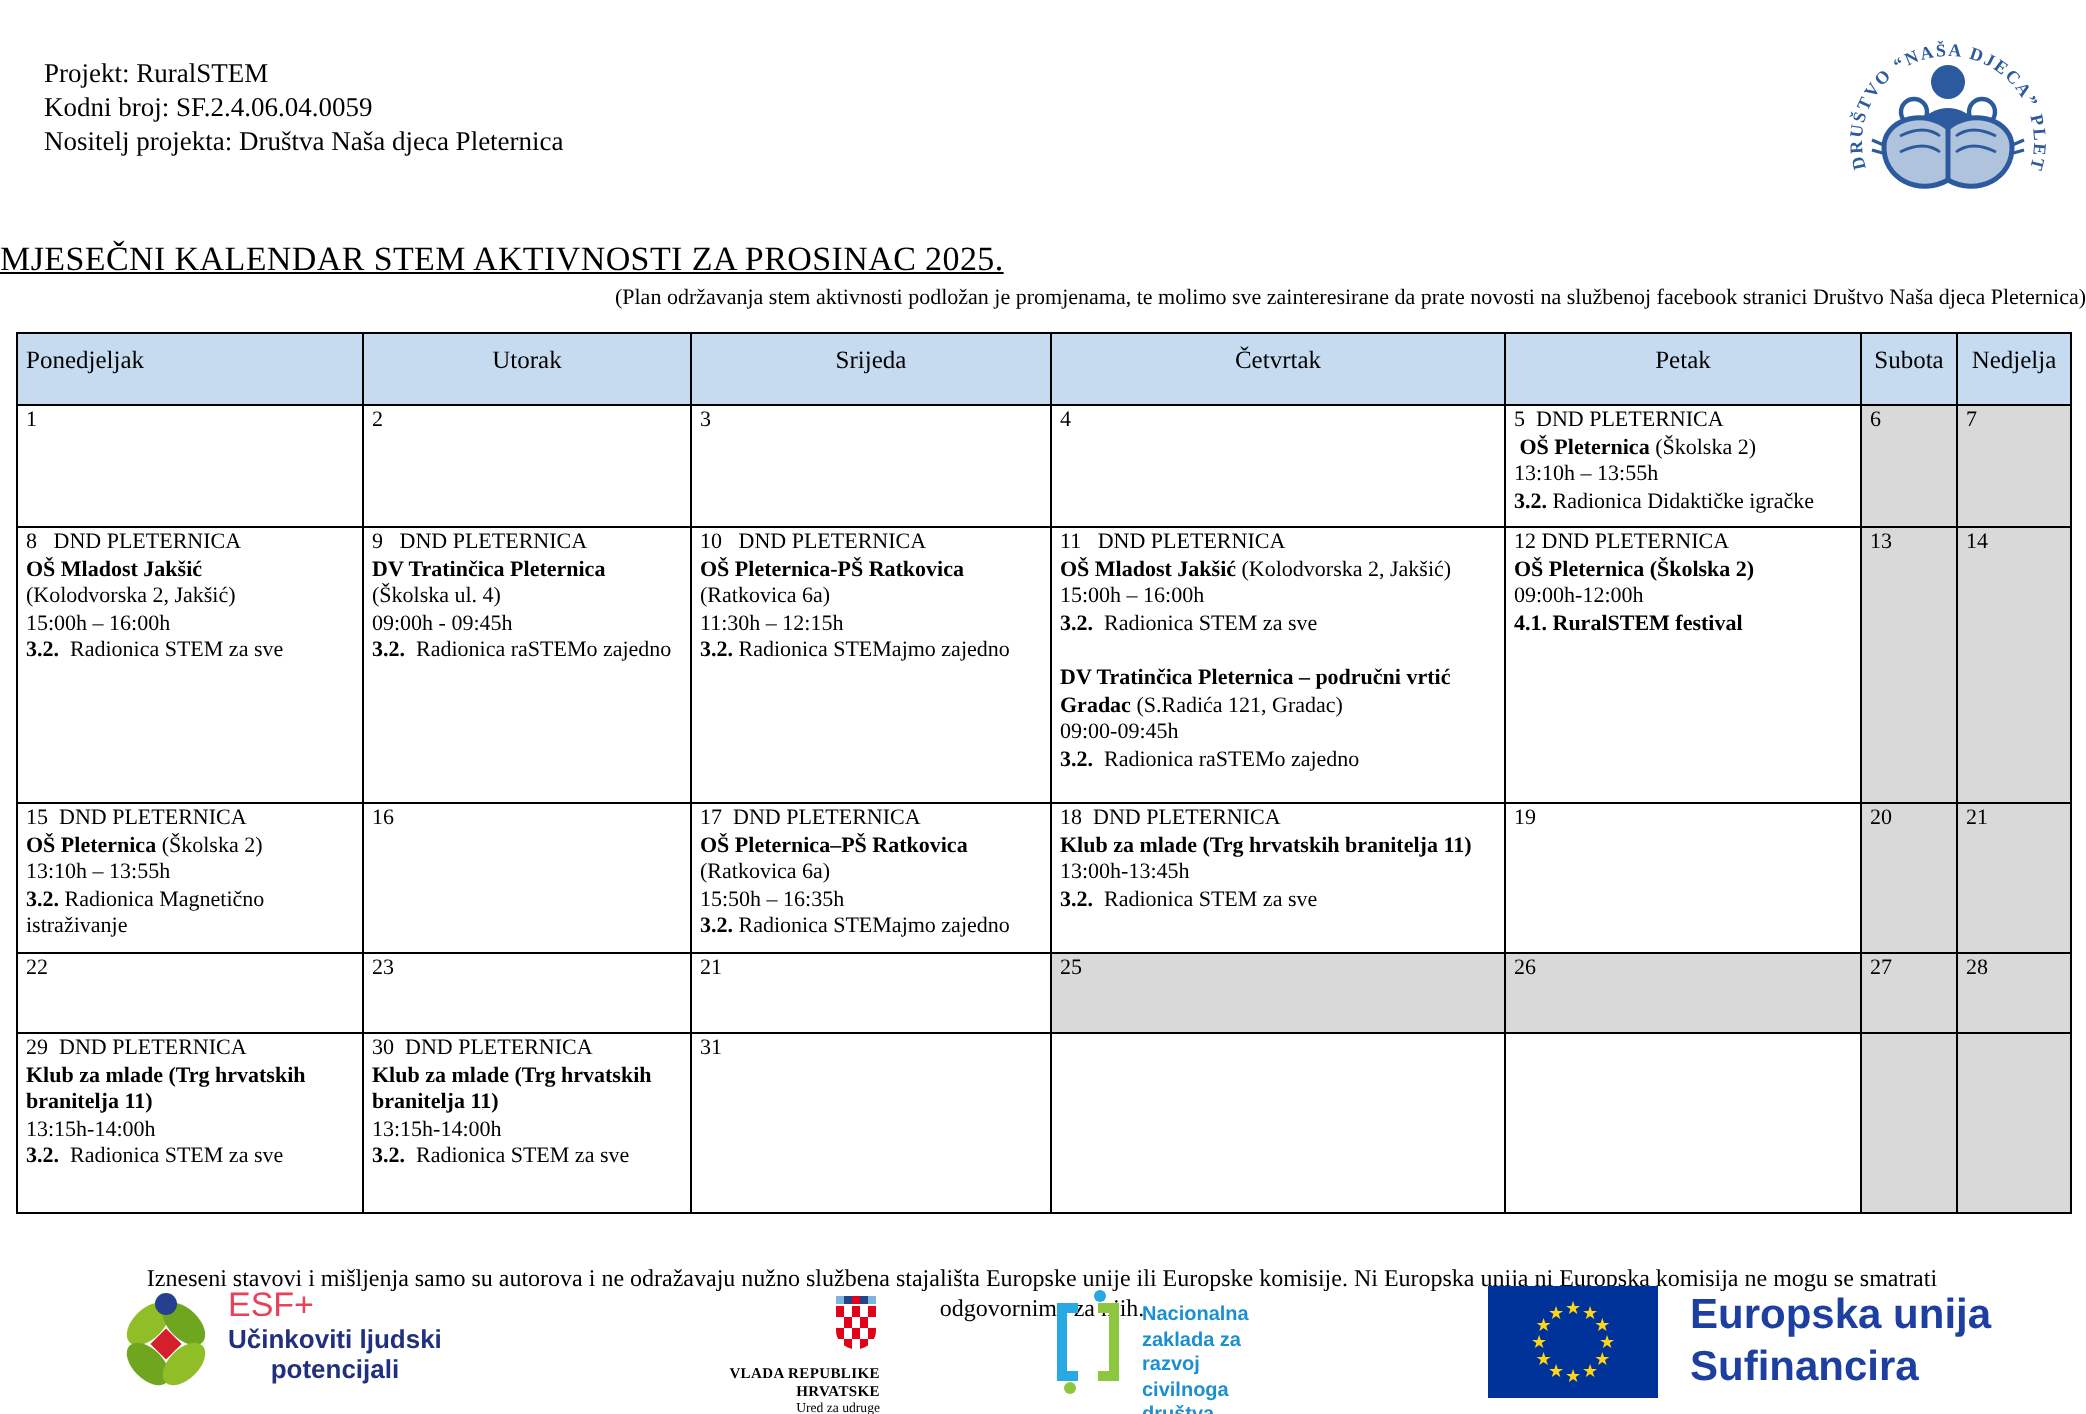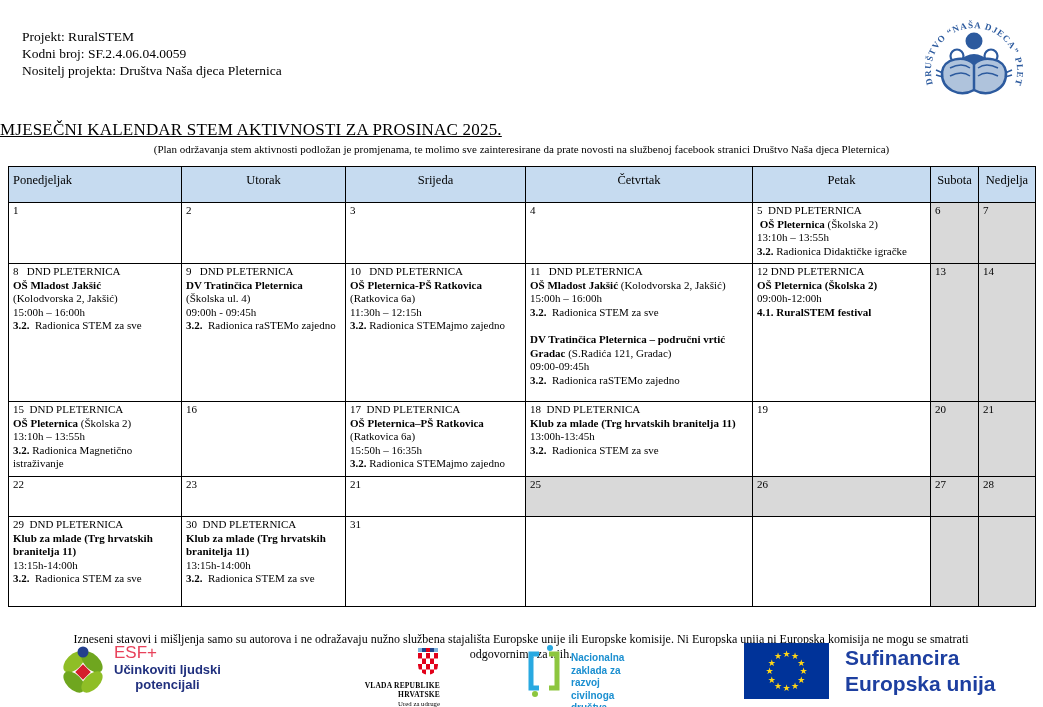--- a/index.html
+++ b/index.html
@@ -4,21 +4,21 @@
 <style>
   html,body{margin:0;padding:0;}
   body{
     width:1043px;height:707px;position:relative;background:#ffffff;
     font-family:"Liberation Serif", serif;color:#000;
   }
   .hdr-info{position:absolute;left:22px;top:28px;font-size:13.5px;line-height:17px;}
   .dnd-logo{position:absolute;left:922px;top:10px;width:104px;height:104px;}
   .title-wrap{position:absolute;left:0;top:120px;width:1043px;text-align:left;}
   .title{font-size:17px;letter-spacing:.2px;text-decoration:underline;display:inline-block;}
-  .subtitle{position:absolute;left:0;top:143px;width:1043px;text-align:center;font-size:11px;}
+  .subtitle{position:absolute;left:0;top:143px;width:1043px;text-align:right;font-size:11px;}
   .cal{position:absolute;left:8px;top:166px;border-collapse:collapse;table-layout:fixed;}
   .cal th{
     background:var(--header_fill);border:1px solid var(--border);
     font-weight:normal;font-size:12.5px;vertical-align:top;
     padding:6px 3px 14px 3px;overflow:hidden;
   }
   .cal th:first-child{text-align:left;padding-left:4px;}
   .cal td{
     border:1px solid var(--border);vertical-align:top;text-align:left;
     padding:1px 3px 2px 4px;font-size:11px;line-height:13.6px;overflow:hidden;
@@ -328,16 +328,16 @@
         <text x="51" y="45.7">★</text>
       <text x="42.5" y="48">★</text>
         <text x="34" y="45.7">★</text>
         <text x="27.8" y="39.5">★</text>
       <text x="25.5" y="31">★</text>
         <text x="27.8" y="22.5">★</text>
         <text x="34" y="16.3">★</text>
     </g>
   </svg>
   <div class="eu-txt">
+    <div>Europska unija</div>
     <div>Sufinancira</div>
-    <div>Europska unija</div>
   </div>
 </div>
 
 </body></html>

